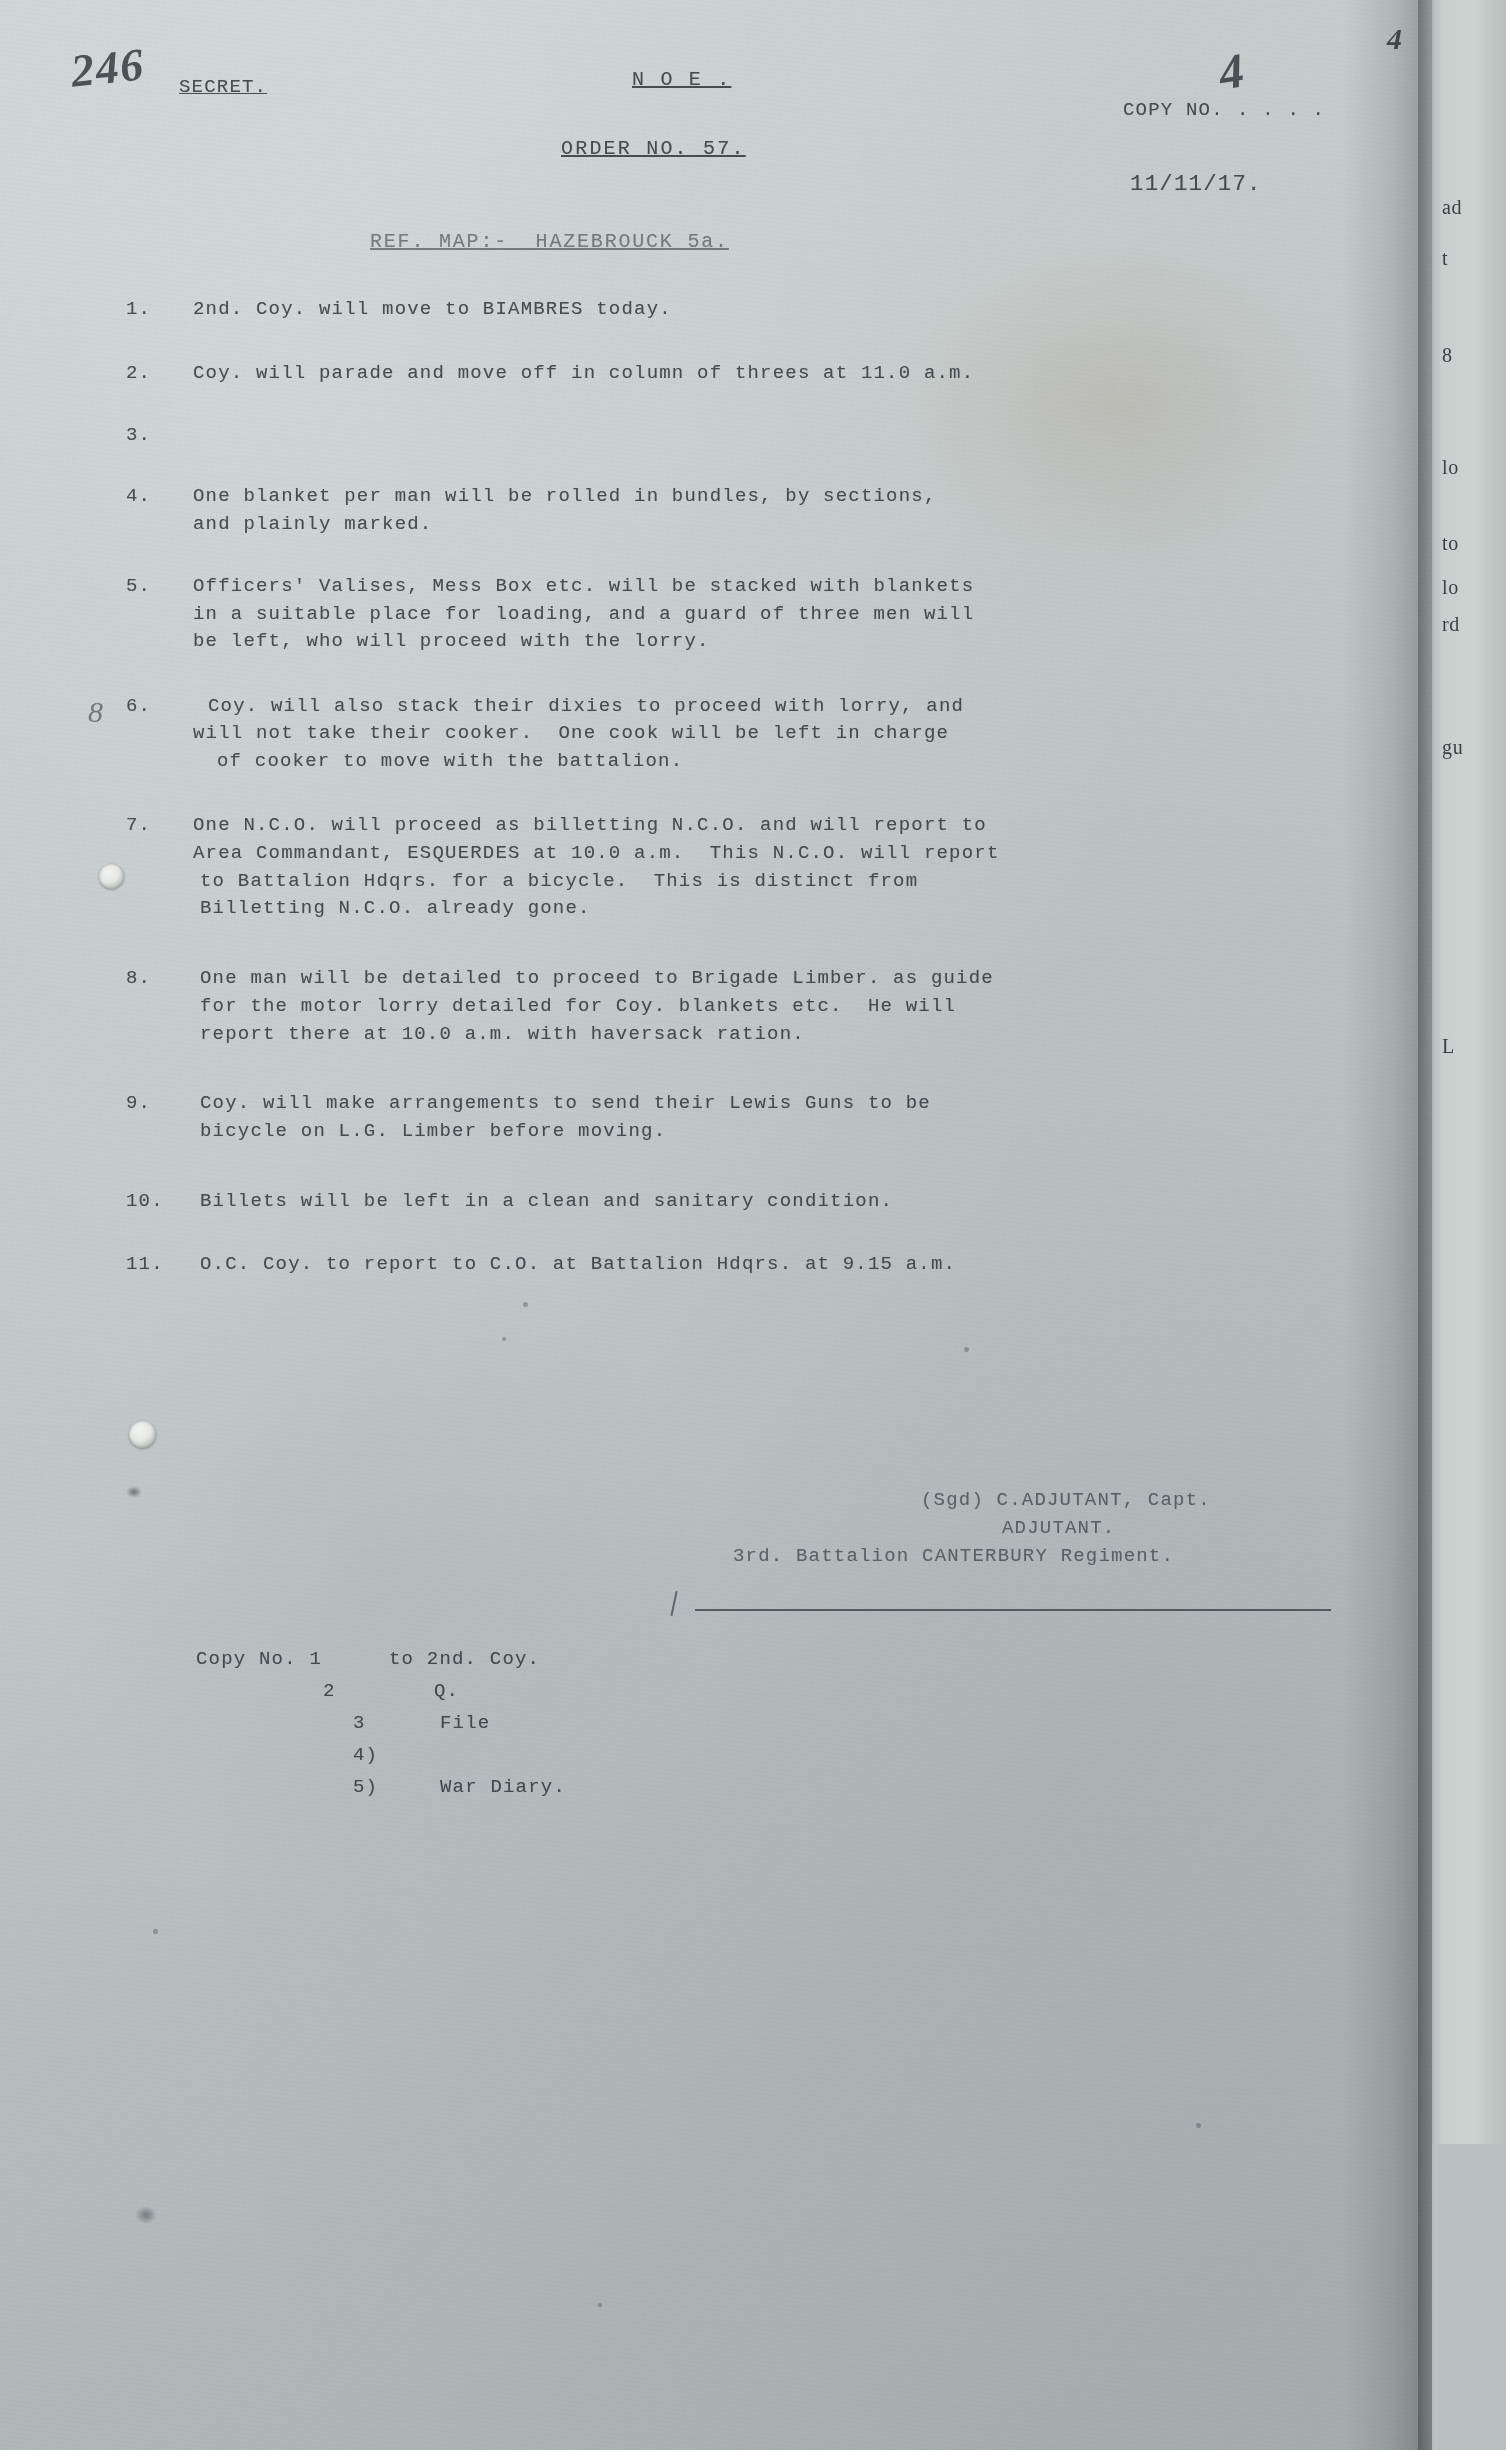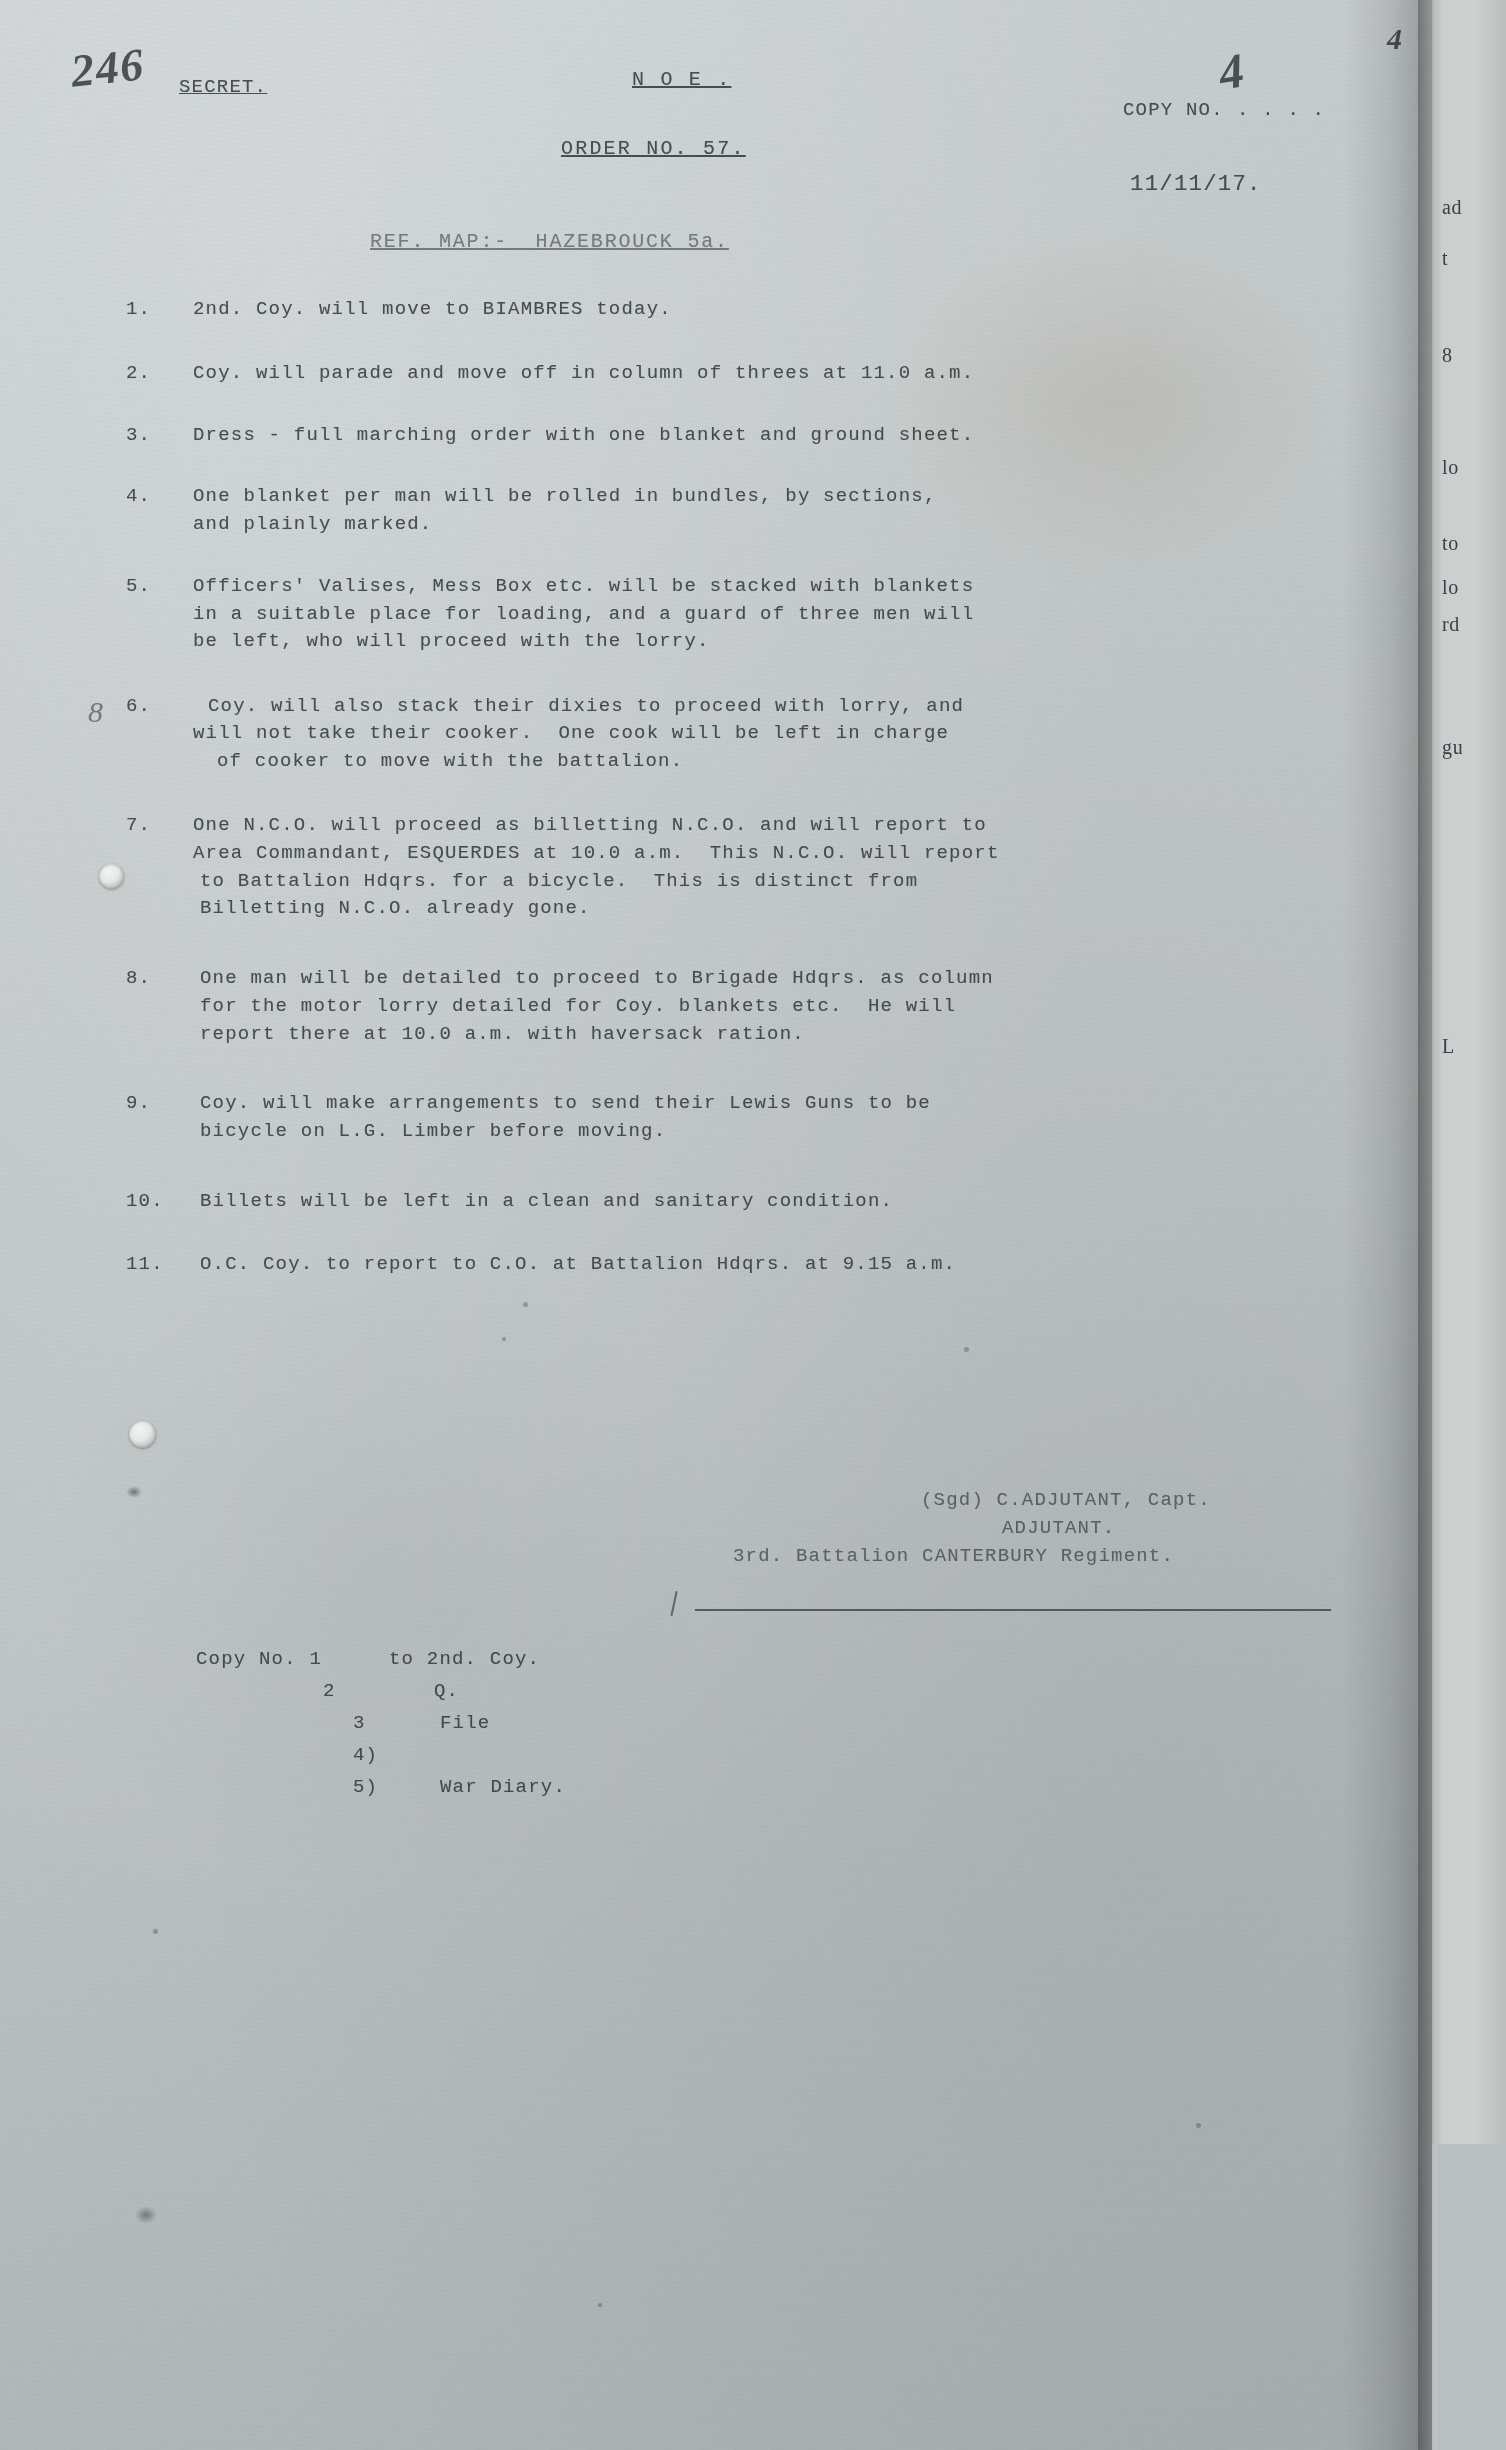--- a/index.html
+++ b/index.html
@@ -202,21 +202,20 @@
 
     <div class="hw hw-8">8</div>
 
     <div class="tw" style="left:126px; top:295px;">1.</div>
     <div class="tw" style="left:193px; top:295px;">2nd. Coy. will move to BIAMBRES today.</div>
 
     <div class="tw" style="left:126px; top:359px;">2.</div>
     <div class="tw" style="left:193px; top:359px;">Coy. will parade and move off in column of threes at 11.0 a.m.</div>
 
     <div class="tw" style="left:126px; top:421px;">3.</div>
-    <div class="tw" style="left:193px; top:421px;">Dress - full marching order with one blanket and ground sheet.</div>
 
     <div class="tw" style="left:126px; top:482px;">4.</div>
     <div class="tw" style="left:193px; top:482px;">One blanket per man will be rolled in bundles, by sections,</div>
     <div class="tw" style="left:193px; top:510px;">and plainly marked.</div>
 
     <div class="tw" style="left:126px; top:572px;">5.</div>
     <div class="tw" style="left:193px; top:572px;">Officers' Valises, Mess Box etc. will be stacked with blankets</div>
     <div class="tw" style="left:193px; top:600px;">in a suitable place for loading, and a guard of three men will</div>
     <div class="tw" style="left:193px; top:627px;">be left, who will proceed with the lorry.</div>
 
@@ -225,21 +224,21 @@
     <div class="tw" style="left:193px; top:719px;">will not take their cooker.  One cook will be left in charge</div>
     <div class="tw" style="left:217px; top:747px;">of cooker to move with the battalion.</div>
 
     <div class="tw" style="left:126px; top:811px;">7.</div>
     <div class="tw" style="left:193px; top:811px;">One N.C.O. will proceed as billetting N.C.O. and will report to</div>
     <div class="tw" style="left:193px; top:839px;">Area Commandant, ESQUERDES at 10.0 a.m.  This N.C.O. will report</div>
     <div class="tw" style="left:200px; top:867px;">to Battalion Hdqrs. for a bicycle.  This is distinct from</div>
     <div class="tw" style="left:200px; top:894px;">Billetting N.C.O. already gone.</div>
 
     <div class="tw" style="left:126px; top:964px;">8.</div>
-    <div class="tw" style="left:200px; top:964px;">One man will be detailed to proceed to Brigade Hdqrs. as column</div>
+    <div class="tw" style="left:200px; top:964px;">One man will be detailed to proceed to Brigade Limber. as guide</div>
     <div class="tw" style="left:200px; top:992px;">for the motor lorry detailed for Coy. blankets etc.  He will</div>
     <div class="tw" style="left:200px; top:1020px;">report there at 10.0 a.m. with haversack ration.</div>
 
     <div class="tw" style="left:126px; top:1089px;">9.</div>
     <div class="tw" style="left:200px; top:1089px;">Coy. will make arrangements to send their Lewis Guns to be</div>
     <div class="tw" style="left:200px; top:1117px;">bicycle on L.G. Limber before moving.</div>
 
     <div class="tw" style="left:126px; top:1187px;">10.</div>
     <div class="tw" style="left:200px; top:1187px;">Billets will be left in a clean and sanitary condition.</div>
 

